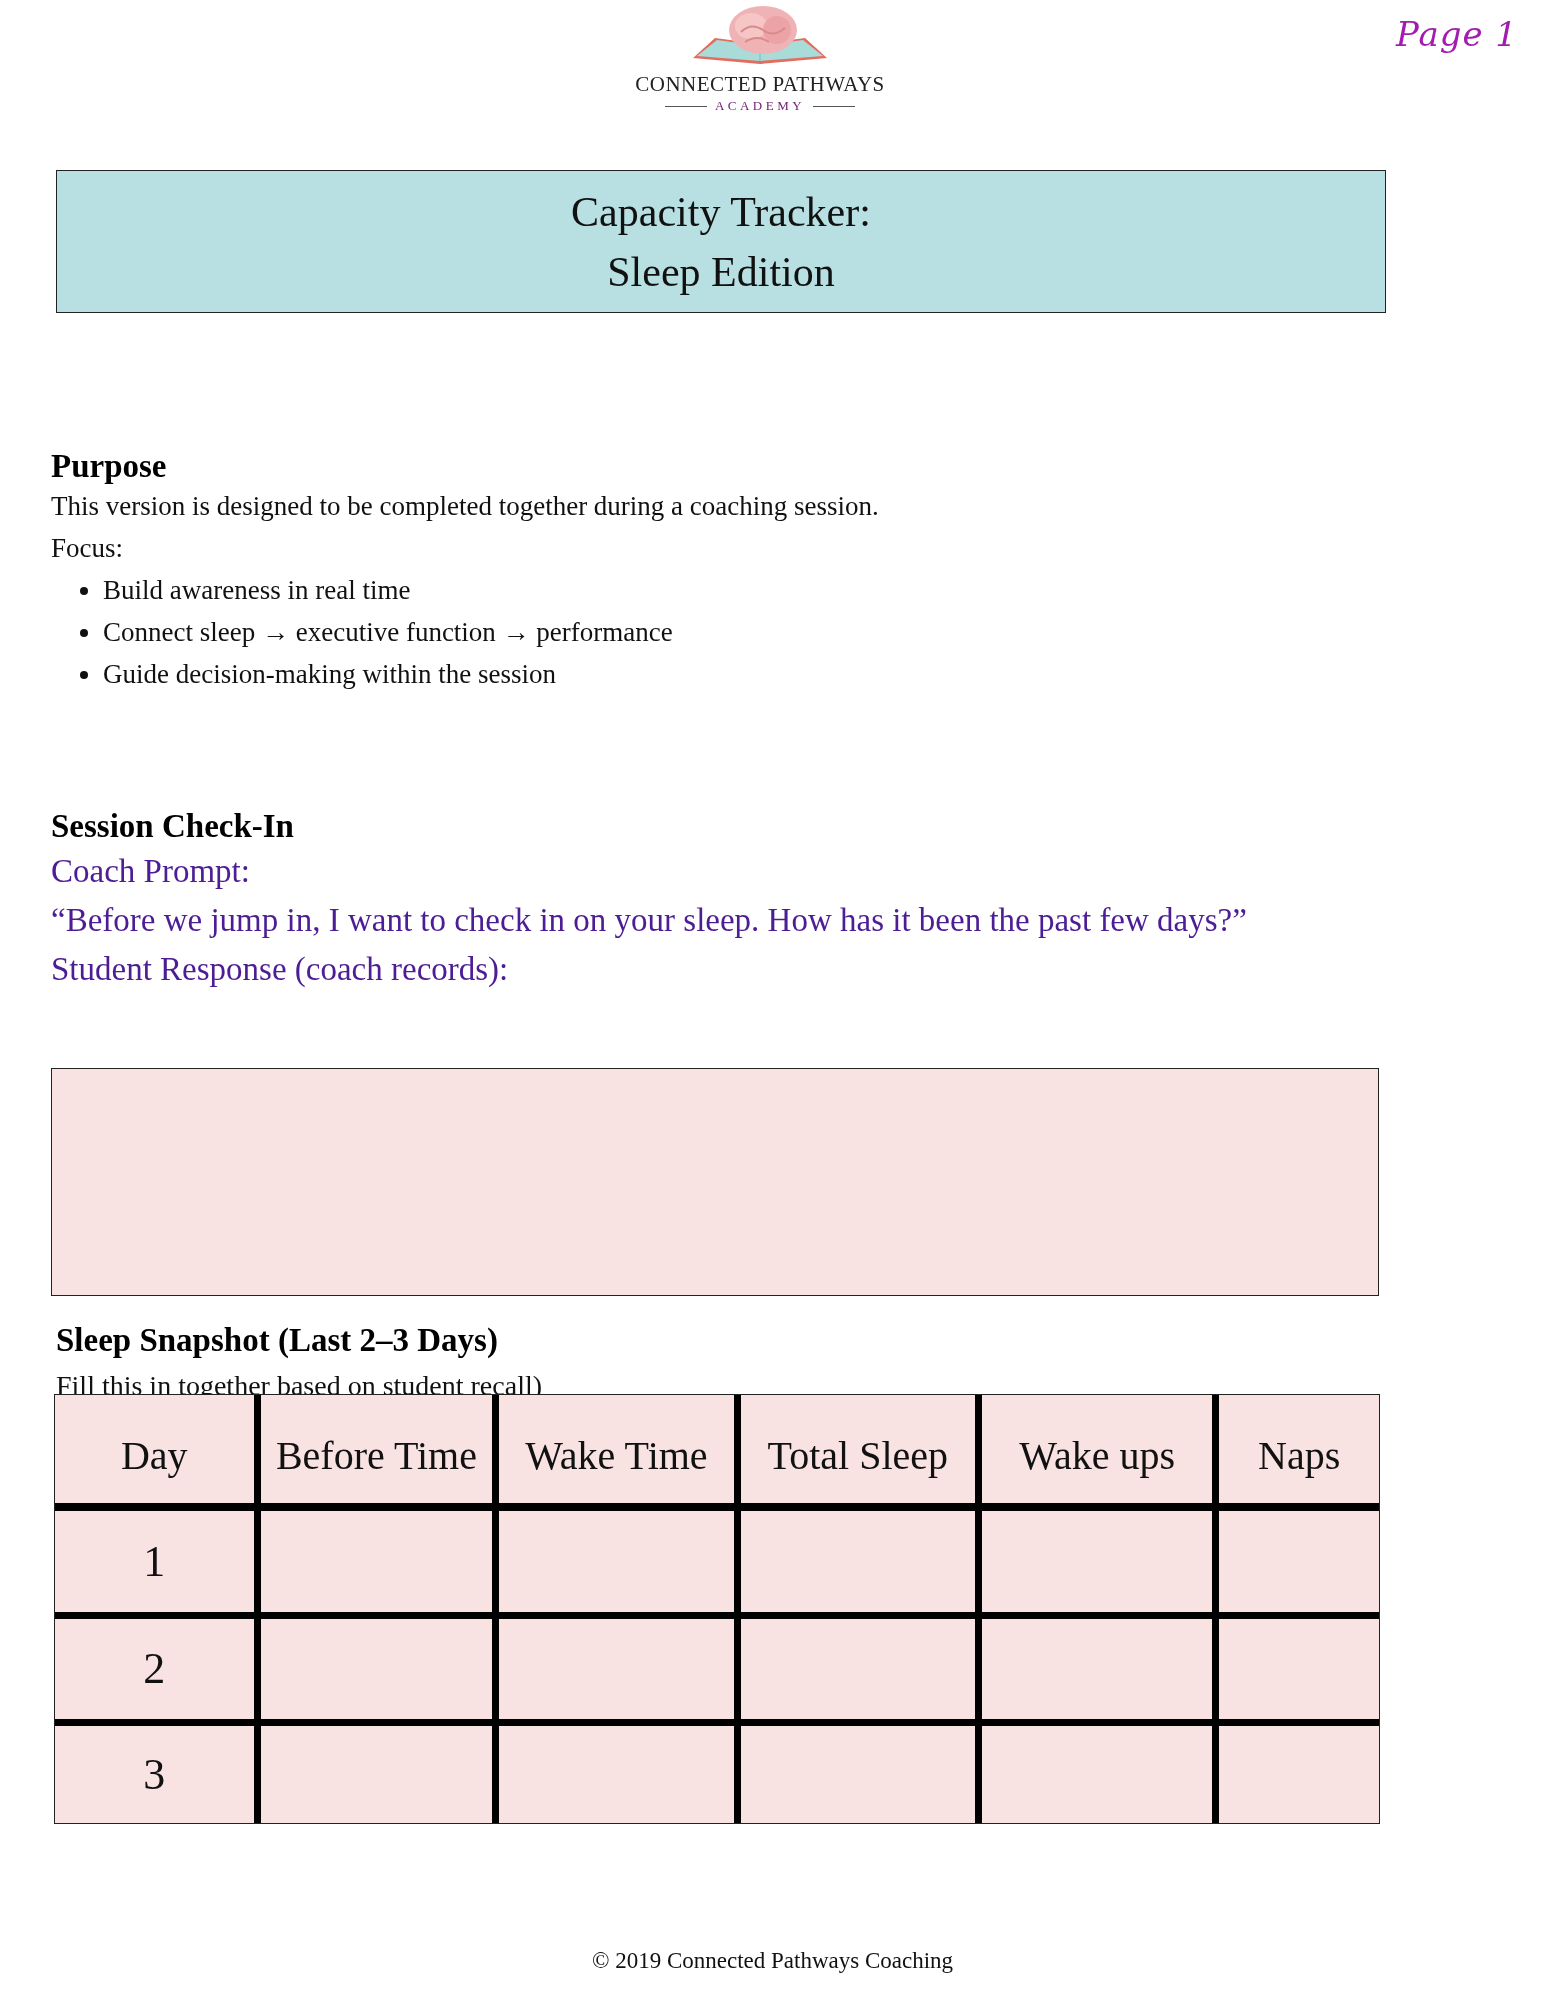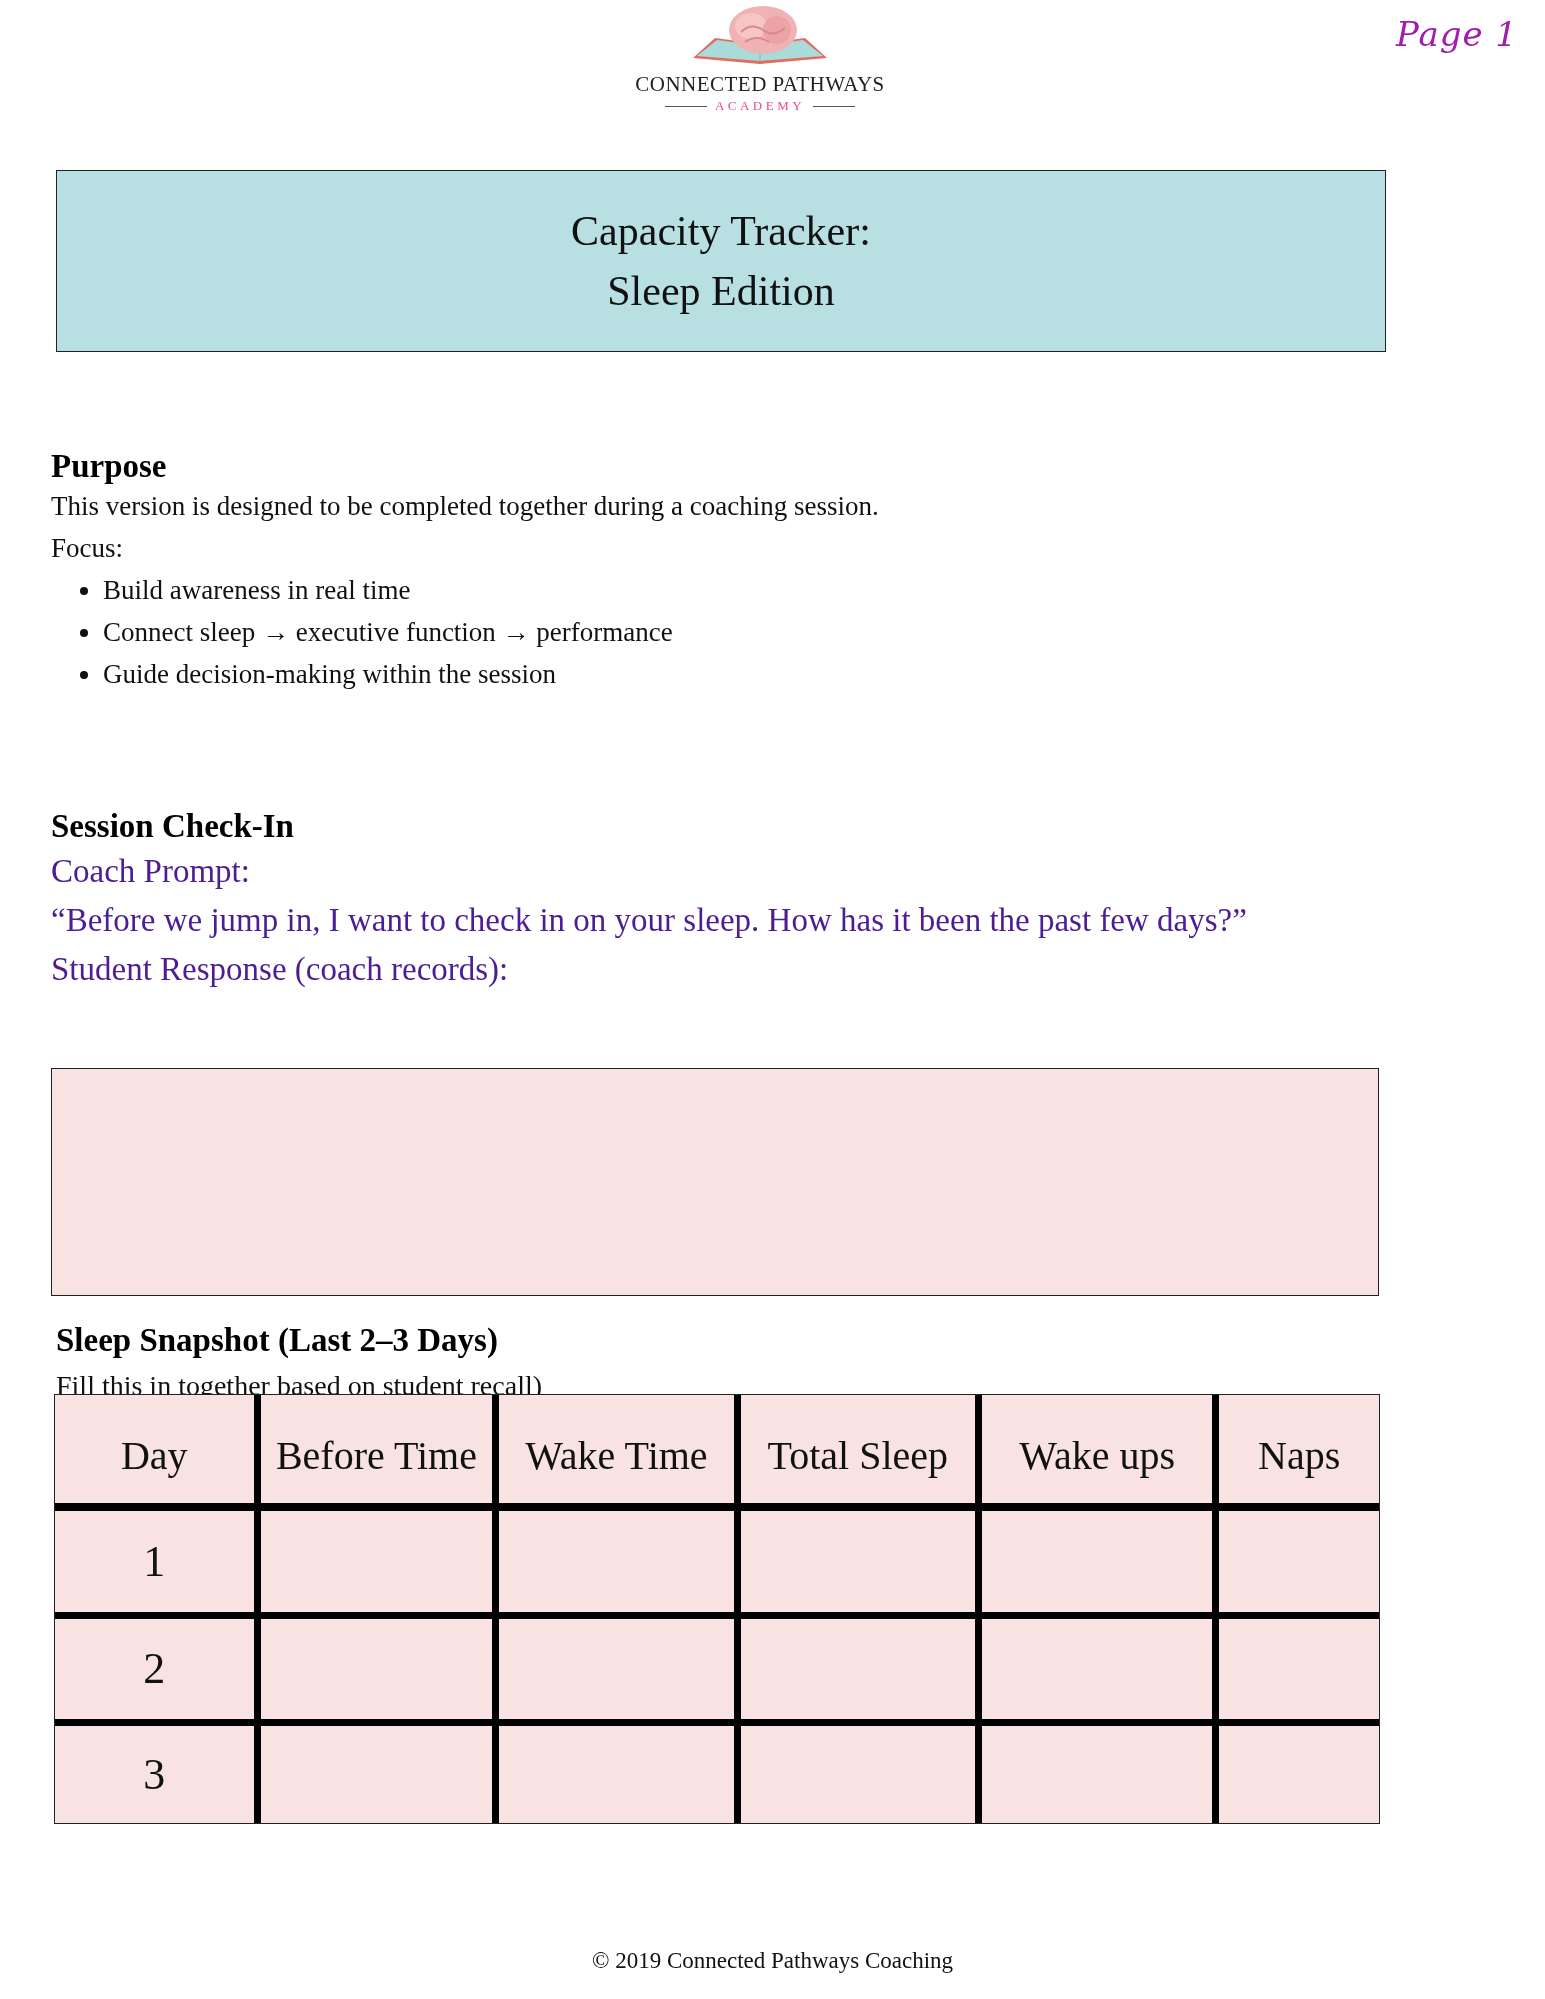--- a/index.html
+++ b/index.html
@@ -11,33 +11,33 @@
 
     
     .logo { left: 600px; top: 4px; width: 320px; height: 125px; text-align: center; }
     .logo svg { display: block; margin: 0 auto; }
     .logo-name {
       font-family: "Liberation Serif", serif; font-size: 21px; letter-spacing: 0.5px;
       color: #222; margin-top: 2px; white-space: nowrap;
     }
     .logo-sub {
       display: flex; align-items: center; justify-content: center; gap: 8px;
-      font-family: "Liberation Serif", serif; font-size: 13px; letter-spacing: 3.5px; color: #ec4899;
+      font-family: "Liberation Serif", serif; font-size: 13px; letter-spacing: 3.5px; color: #701a75;
       margin-top: 1px;
     }
     .logo-sub .rule { width: 42px; height: 1px; background: #555; }
 
     .page-num {
       right: 27px; top: 14px; font-family: "DejaVu Serif", serif; font-style: italic;
       font-size: 34px; color: #a21caf; letter-spacing: 1px;
     }
 
     
     .title-box {
-      left: 56px; top: 170px; width: 1330px; height: 182px;
+      left: 56px; top: 170px; width: 1330px; height: 143px;
       background: #b8e0e3; border: 1.5px solid #222; box-sizing: border-box;
       display: flex; flex-direction: column; align-items: center; justify-content: center;
     }
     .title-line {
       font-family: "Liberation Serif", serif; font-size: 42px; line-height: 60px; color: #111;
     }
 
     
     .h-section { font-family: "Liberation Serif", serif; font-weight: bold; font-size: 33px; color: #000; }
     .body-text { font-family: "Liberation Serif", serif; font-size: 27px; color: #111; line-height: 42px; }

